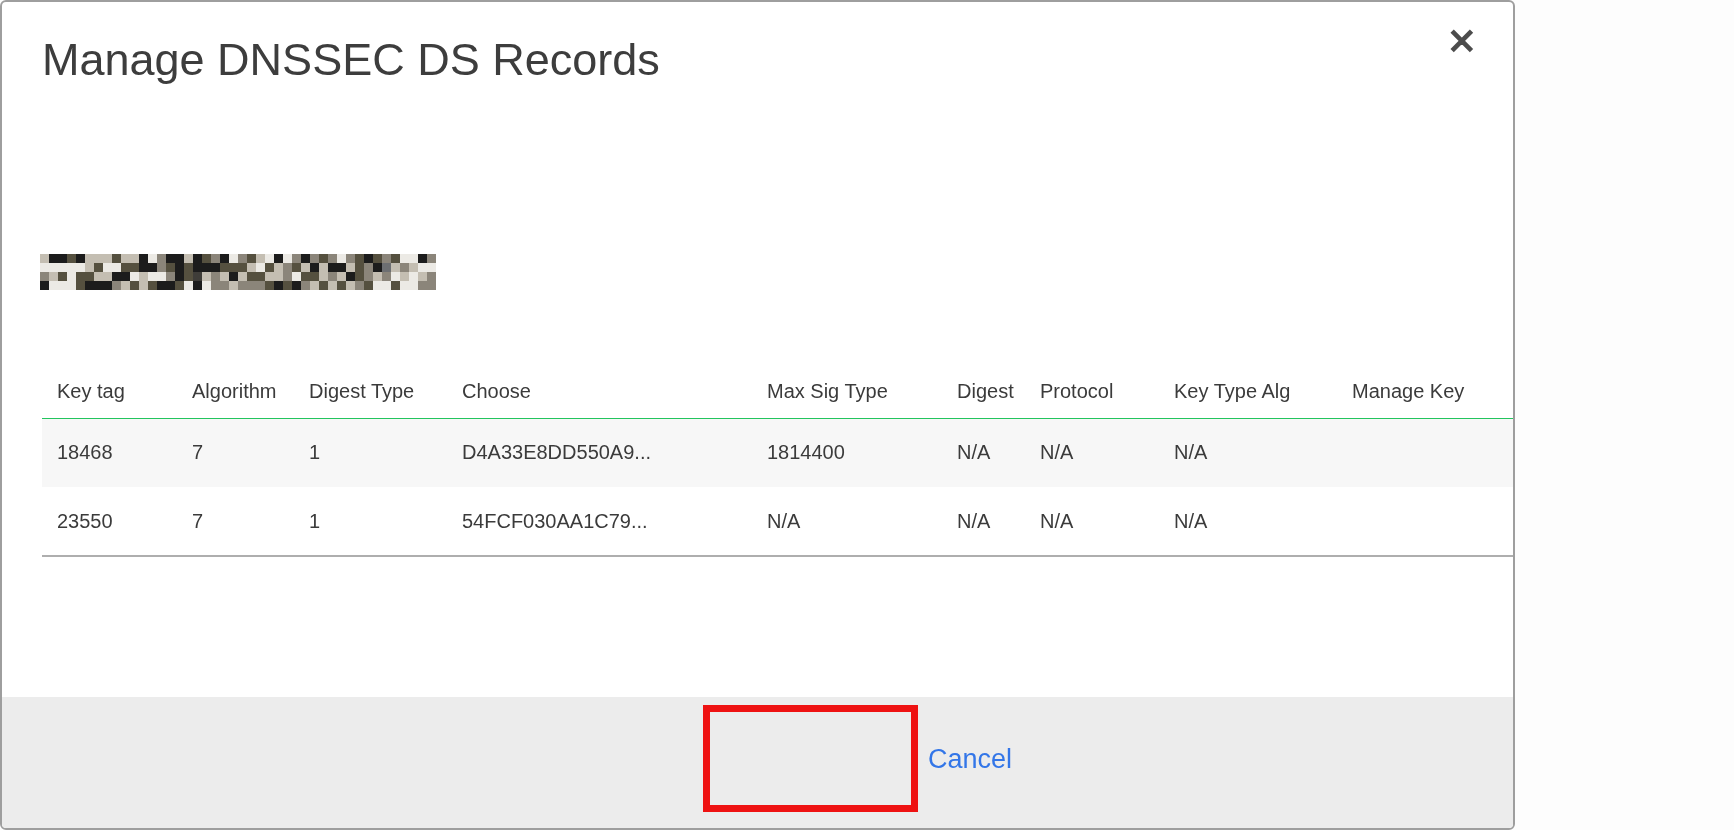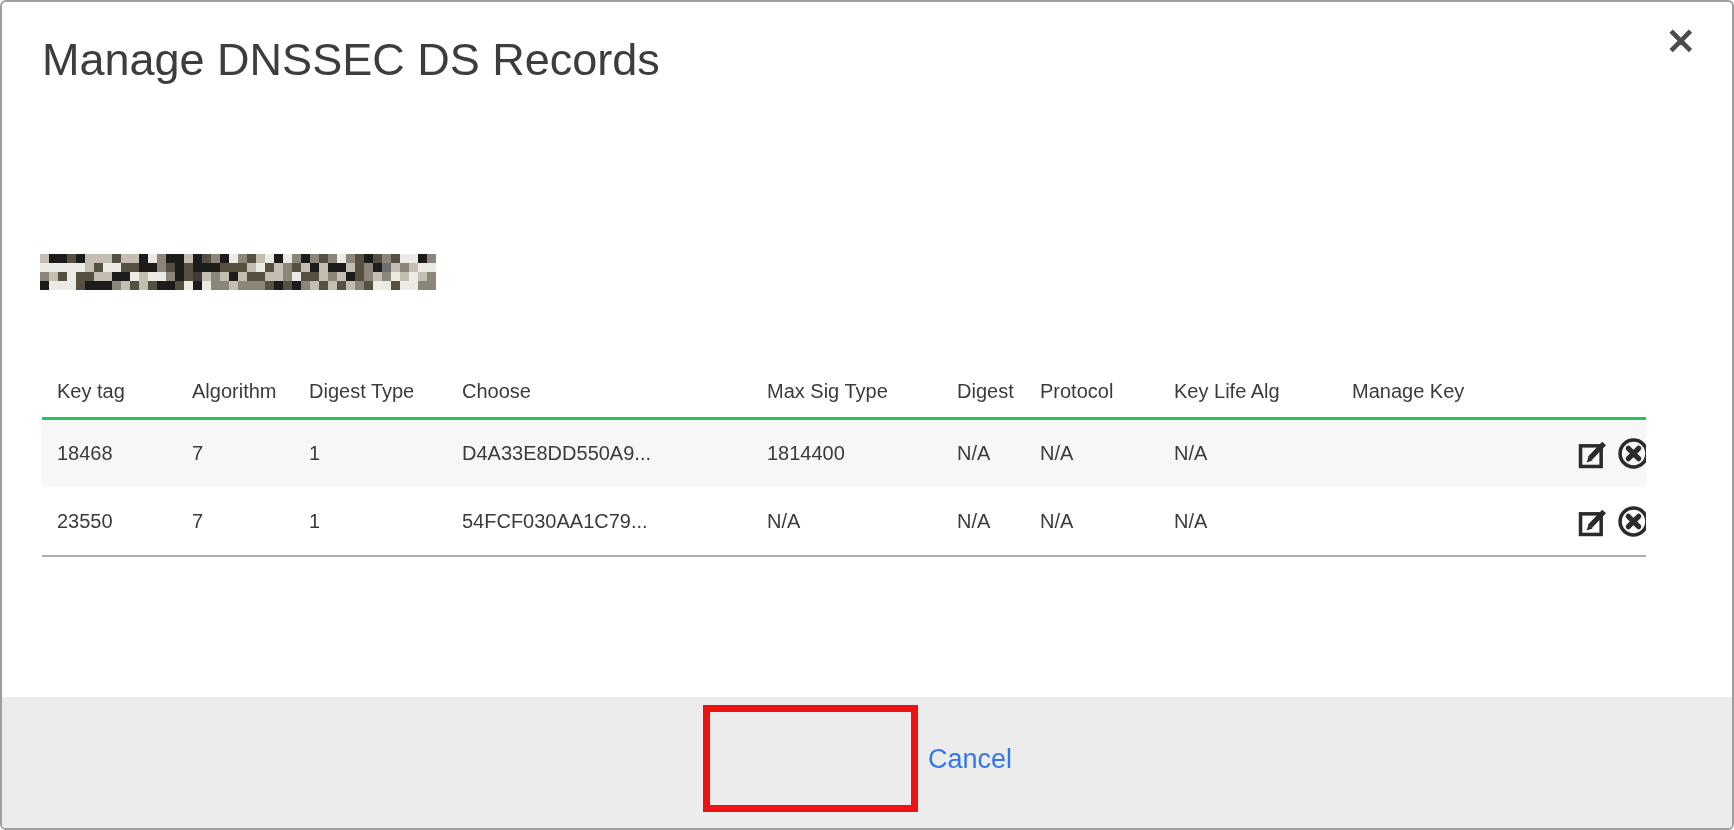--- a/index.html
+++ b/index.html
@@ -1,17 +1,17 @@
 <!DOCTYPE html>
 <html><head>
 <meta charset="utf-8">
 <style>
   * { margin:0; padding:0; box-sizing:border-box; }
   html,body { width:1734px; height:830px; background:#fdfdfd; font-family:"Liberation Sans", sans-serif; }
-  .stage { position:relative; width:1734px; height:830px;padding-left:27px; }
+  .stage { position:relative; width:1515px; height:830px;padding-left:27px; }
 
   .modal {
     position:absolute; inset:0;
     background:#ffffff;
     border:2px solid #9e9e9e;
     border-radius:6px;
     overflow:hidden;
   }
 
   .modal-title {
@@ -38,21 +38,21 @@
     font-size:23px; color:#3b3b3b;
   }
 
   table.ds-table {
     position:absolute; left:40px; top:364px;
     width:1604px; border-collapse:collapse; table-layout:fixed;
   }
   .ds-table th {
     height:52px; text-align:left; vertical-align:middle;
     font-size:20px; font-weight:400; color:#3b3b3b;
-    padding-left:15px; border-bottom:3px solid #22c55e;
+    padding-left:15px; border-bottom:1px solid #22c55e;
   }
   .ds-table td {
     height:69px; vertical-align:middle;
     font-size:20px; color:#3b3b3b; padding-left:15px;
     white-space:nowrap; overflow:hidden;
   }
   .ds-table tr.row-odd  td { background:#f7f7f7; }
   .ds-table tr.row-even td { background:#ffffff; }
   .ds-table tr.last td { border-bottom:2px solid #aeaeae; }
   .ds-table td.actions { padding:0 6px 0 0; text-align:right; }
@@ -300,21 +300,21 @@
       </colgroup>
       <thead>
         <tr>
           <th>Key tag</th>
           <th>Algorithm</th>
           <th>Digest Type</th>
           <th>Choose</th>
           <th>Max Sig Type</th>
           <th>Digest</th>
           <th>Protocol</th>
-          <th>Key Life Alg</th>
+          <th>Key Type Alg</th>
           <th>Manage Key</th>
           <th></th>
         </tr>
       </thead>
       <tbody>
         <tr class="row-odd">
           <td>18468</td>
           <td>7</td>
           <td>1</td>
           <td>D4A33E8DD550A9...</td>

